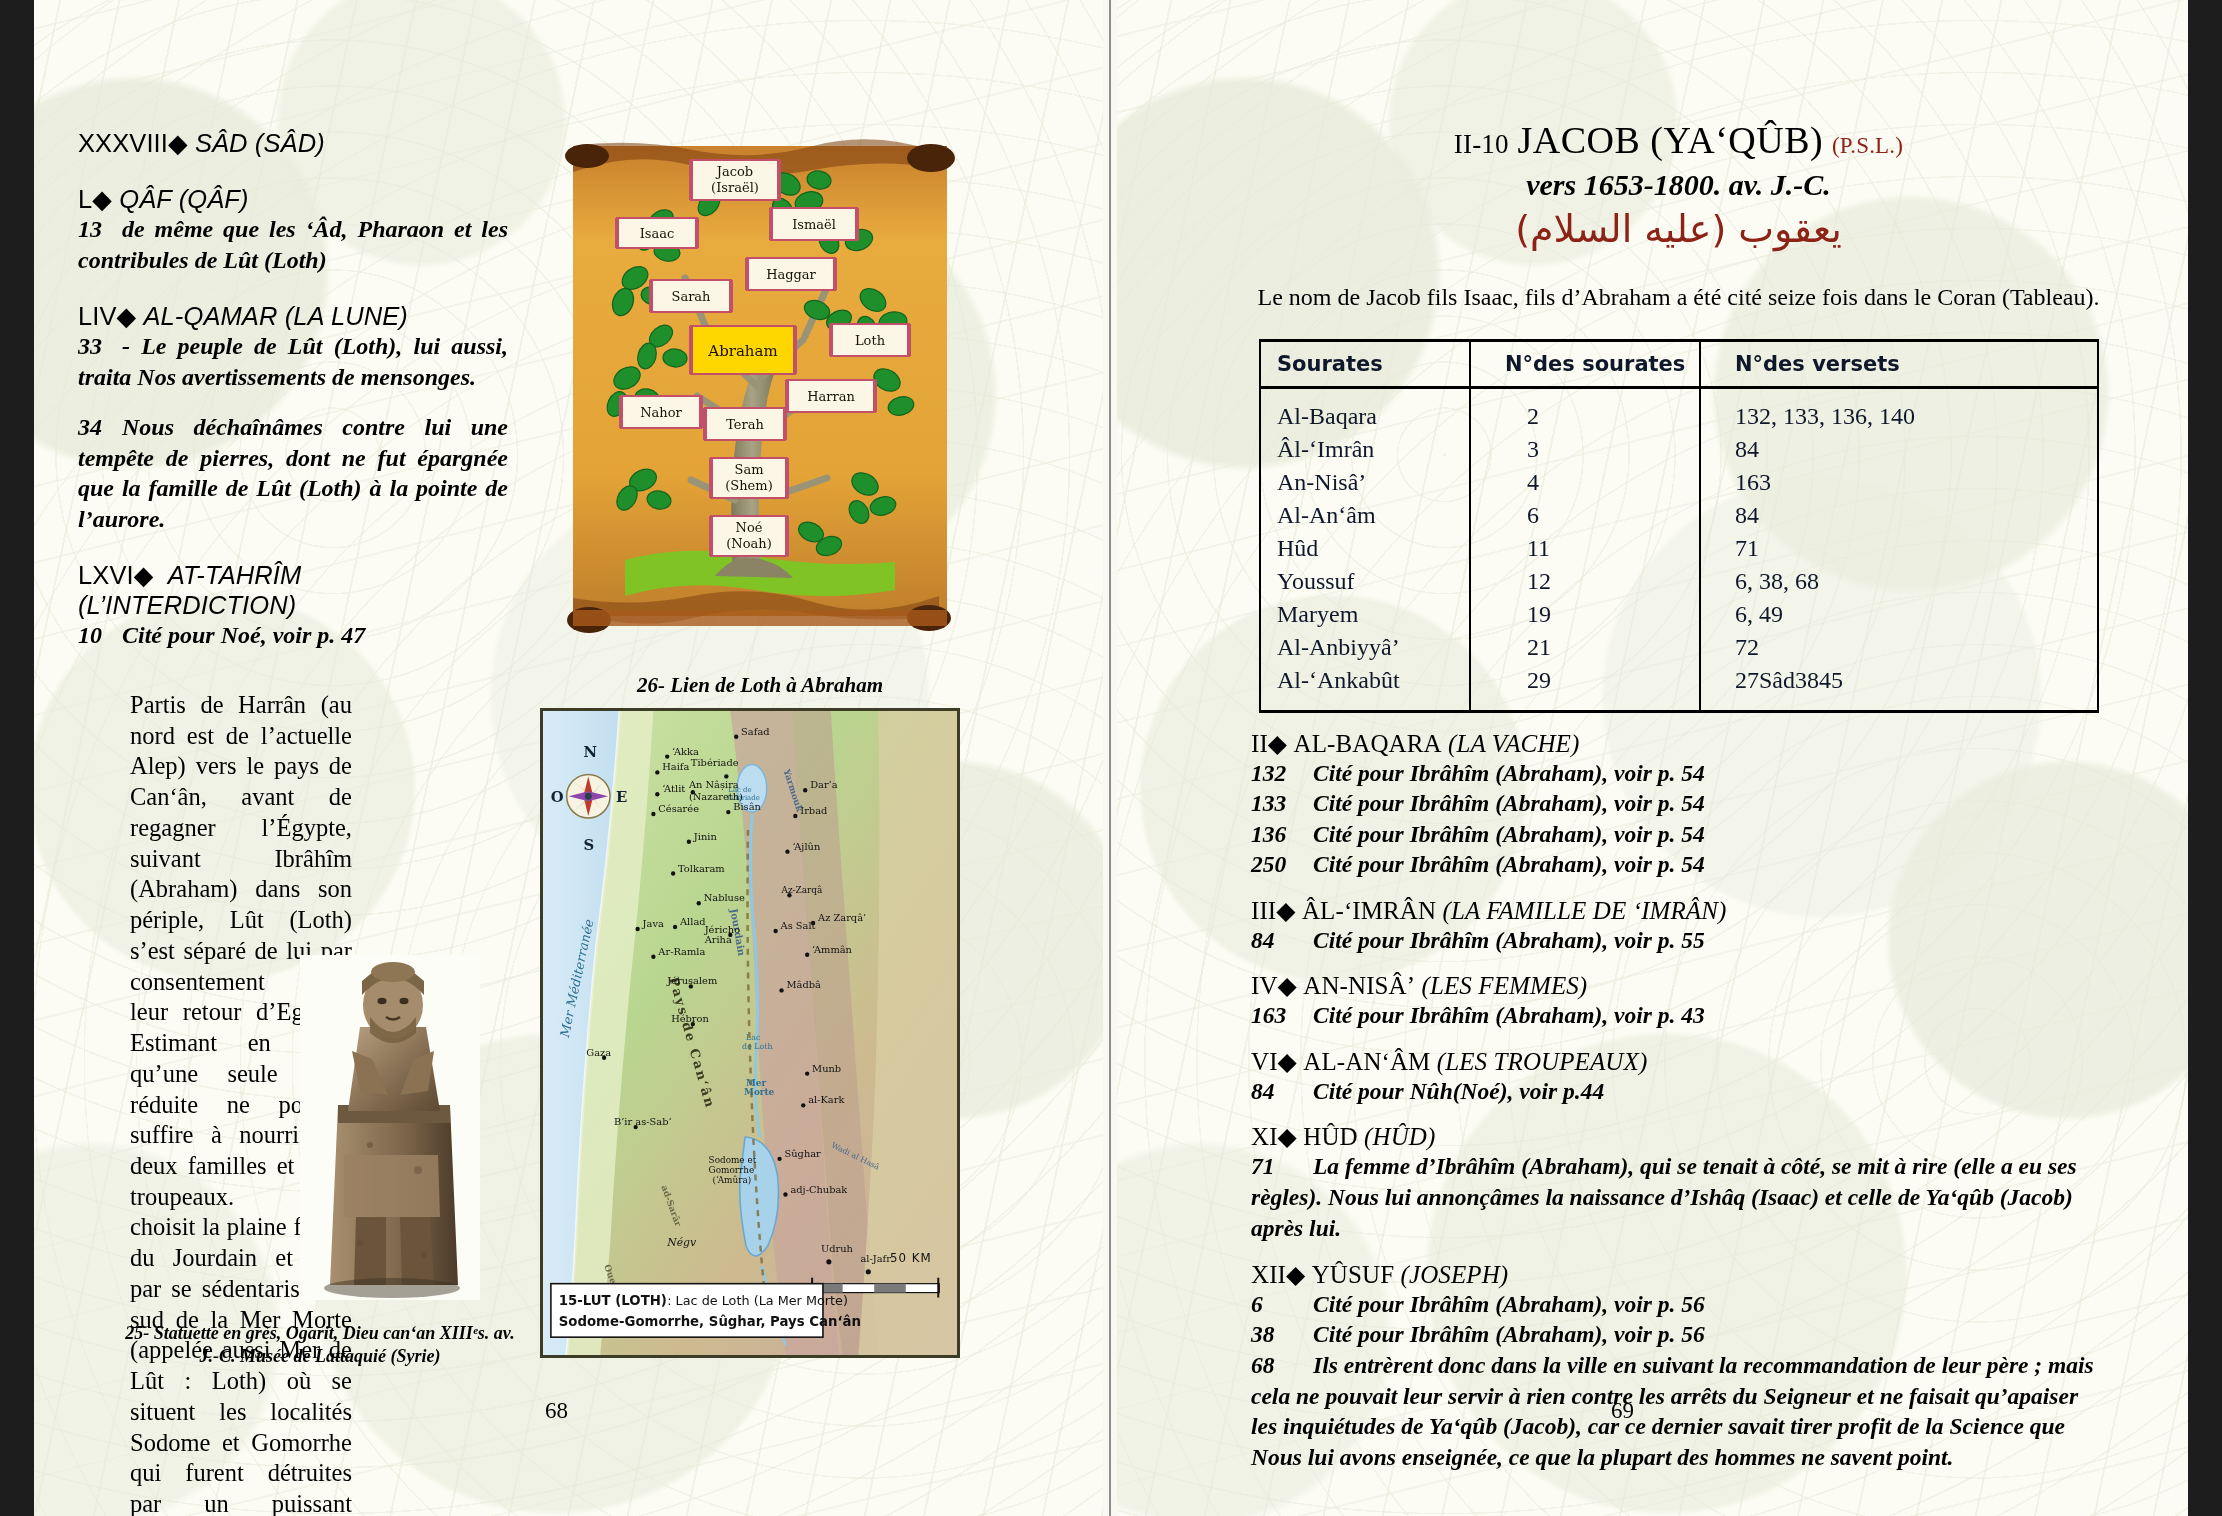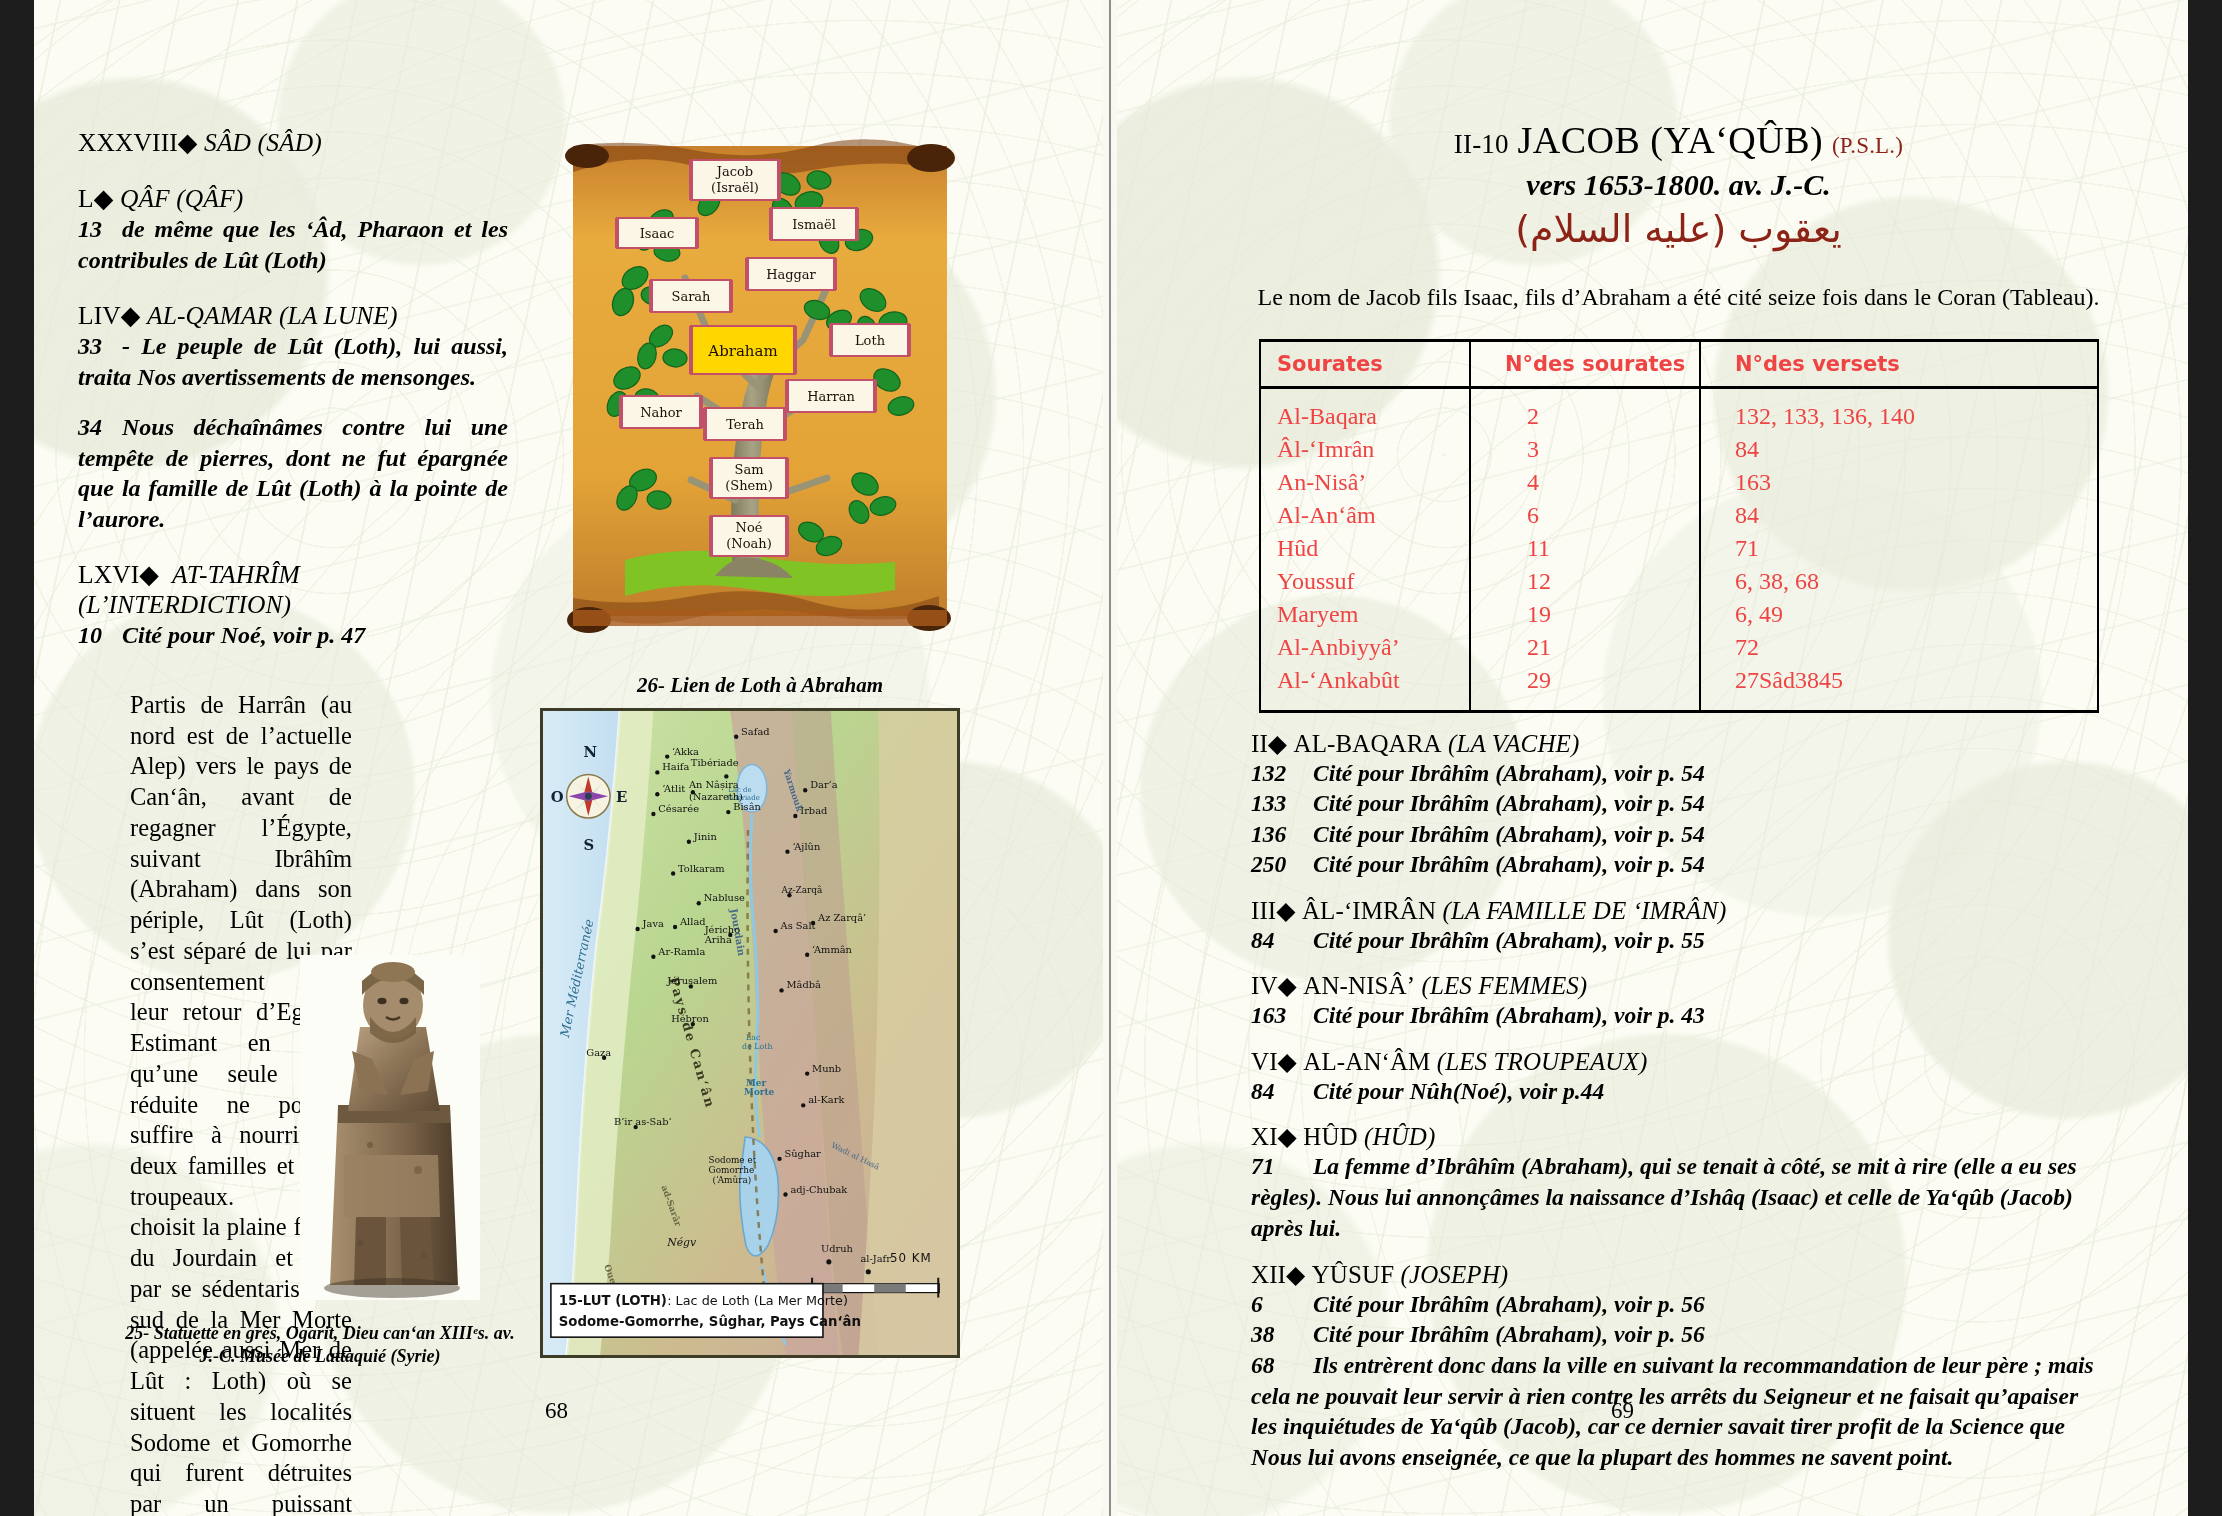--- a/index.html
+++ b/index.html
@@ -72,21 +72,21 @@
   }
 
   
   .left-cols {
     position: absolute;
     top: 128px; left: 78px;
     width: 430px;
   }
   .verse-block { margin-bottom: 26px; }
   .sura-head {
-    font-family: Liberation Serif, serif;
+    font-family: Liberation Sans, sans-serif;
     font-size: 25.5px;
     letter-spacing: .1px;
     color: #000;
     line-height: 1.18;
   }
   .sura-head .ital { font-style: italic; }
   .verse-line {
     font-style: italic;
     font-weight: bold;
     font-size: 24px;
@@ -202,21 +202,21 @@
     margin: 28px 0 0 8px;
     width: 840px;
     border-collapse: collapse;
     background: transparent;
   }
   table.ref th, table.ref td {
     border-left: 2px solid #000;
     border-right: 2px solid #000;
     padding: 3px 0 3px 16px;
     font-size: 24px;
-    color: #ef4444;
+    color: #0f172a;
     text-align: left;
   }
   table.ref thead th {
     border-top: 3px solid #000;
     border-bottom: 3px solid #000;
     font-family: "DejaVu Sans", sans-serif;
     font-weight: bold;
     font-size: 21px;
     padding-top: 10px; padding-bottom: 10px;
   }

